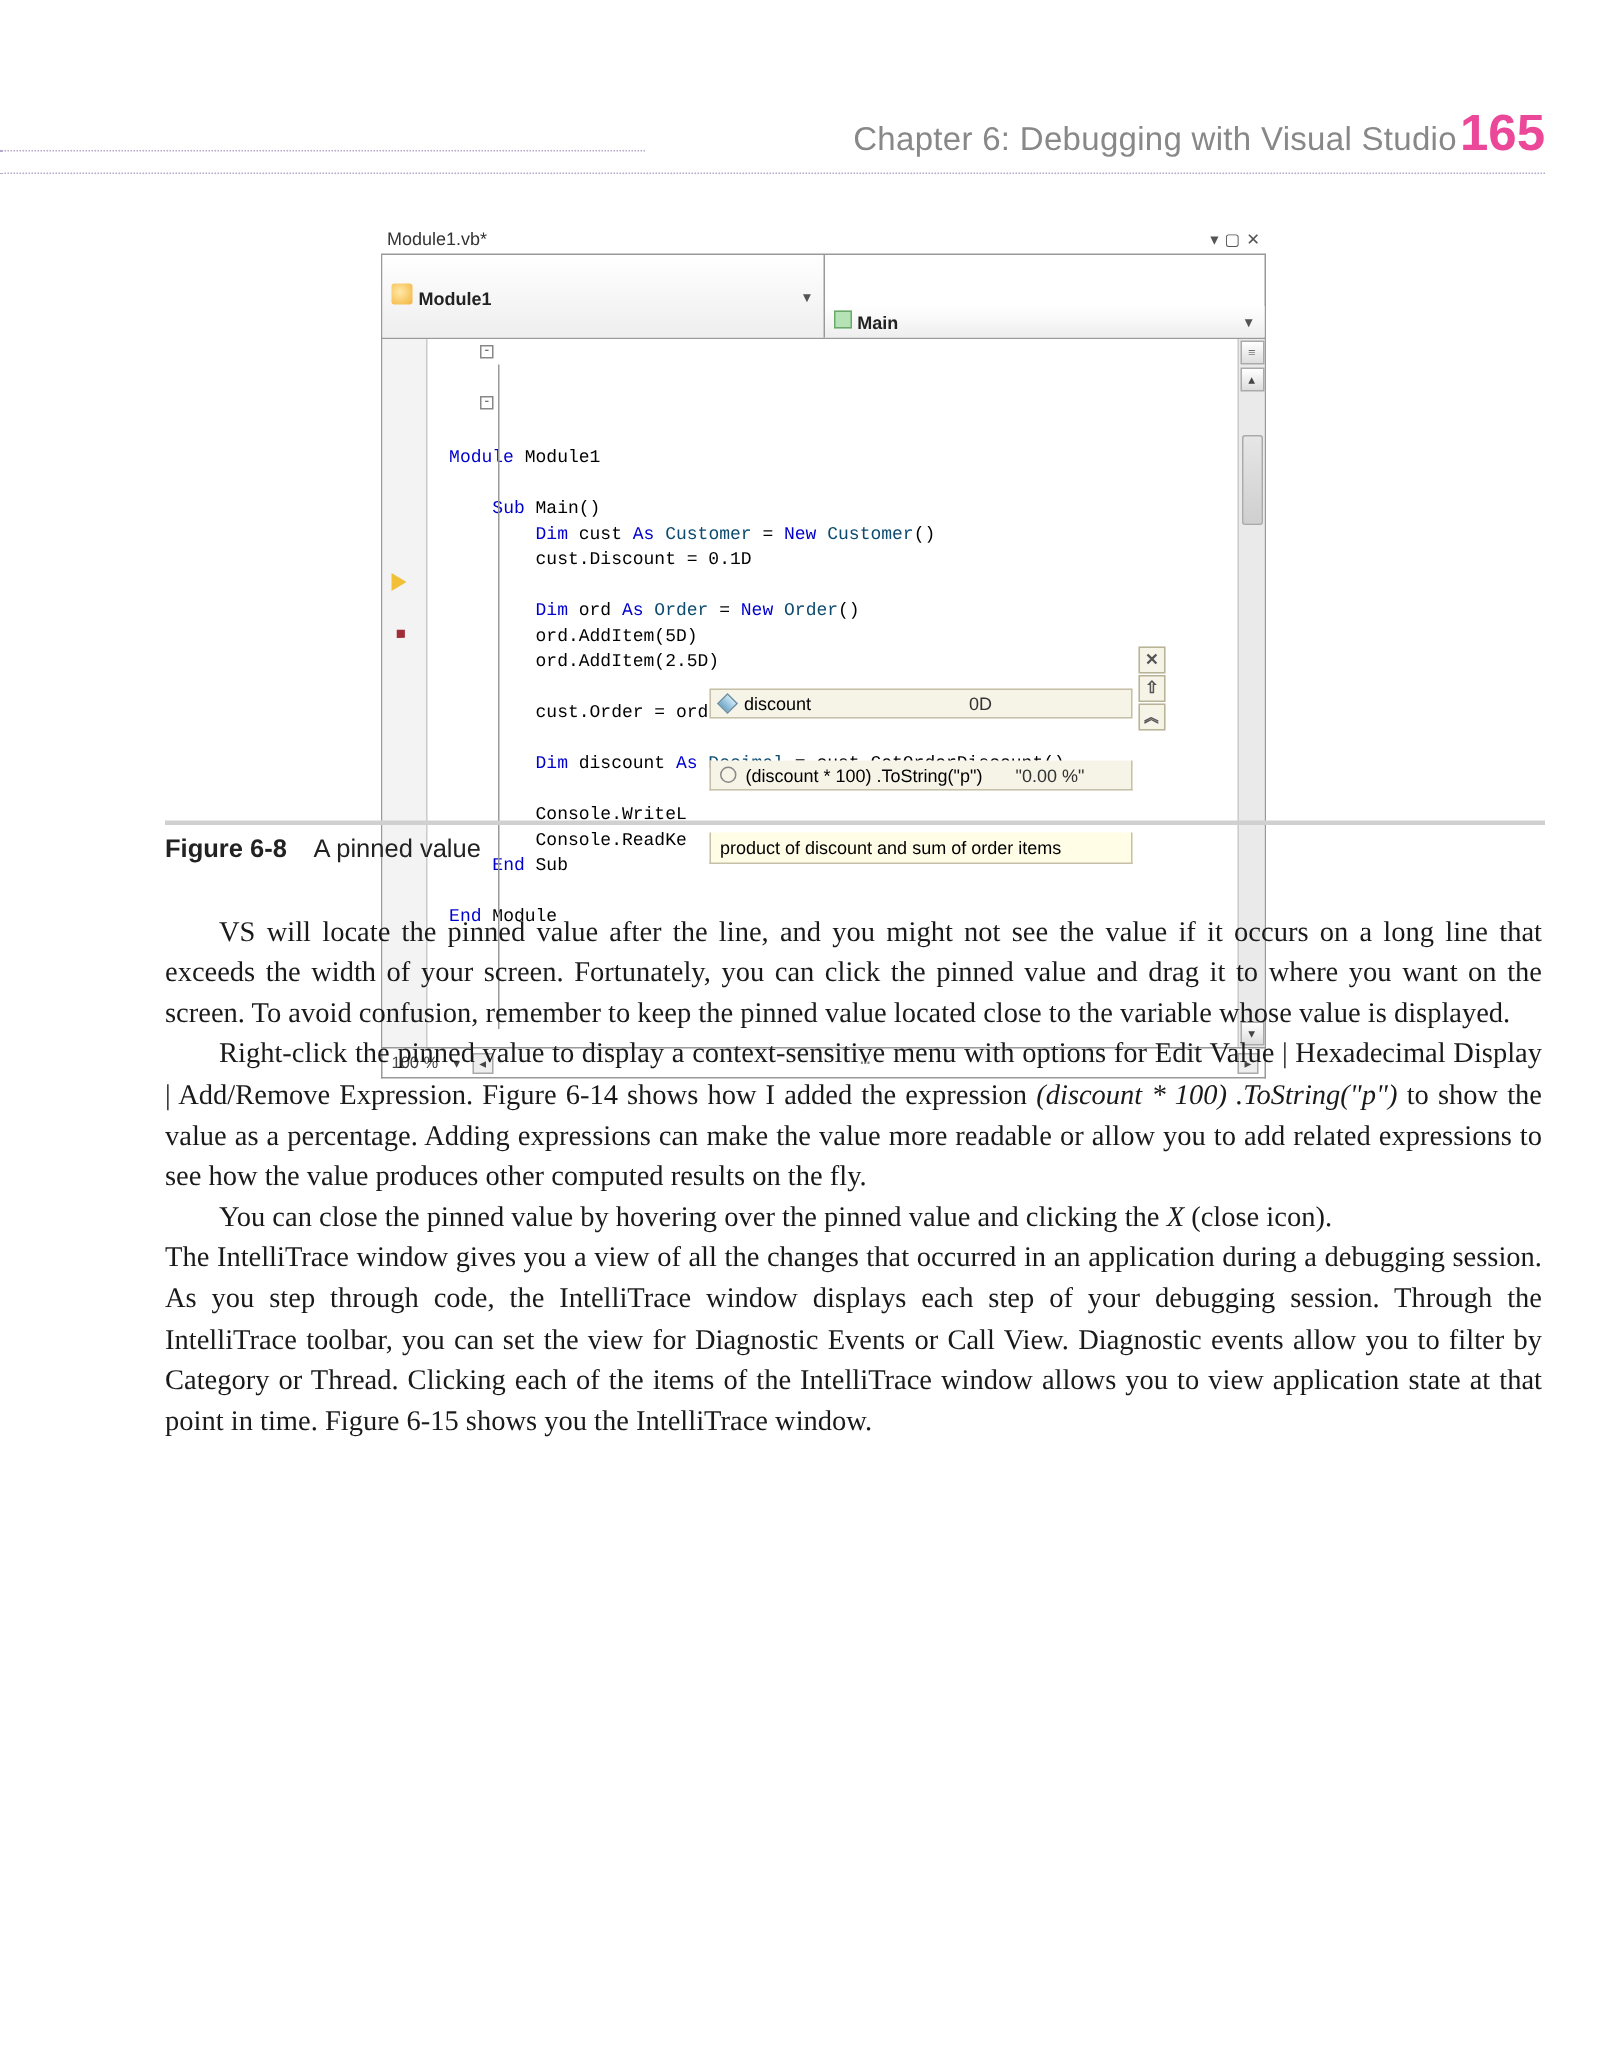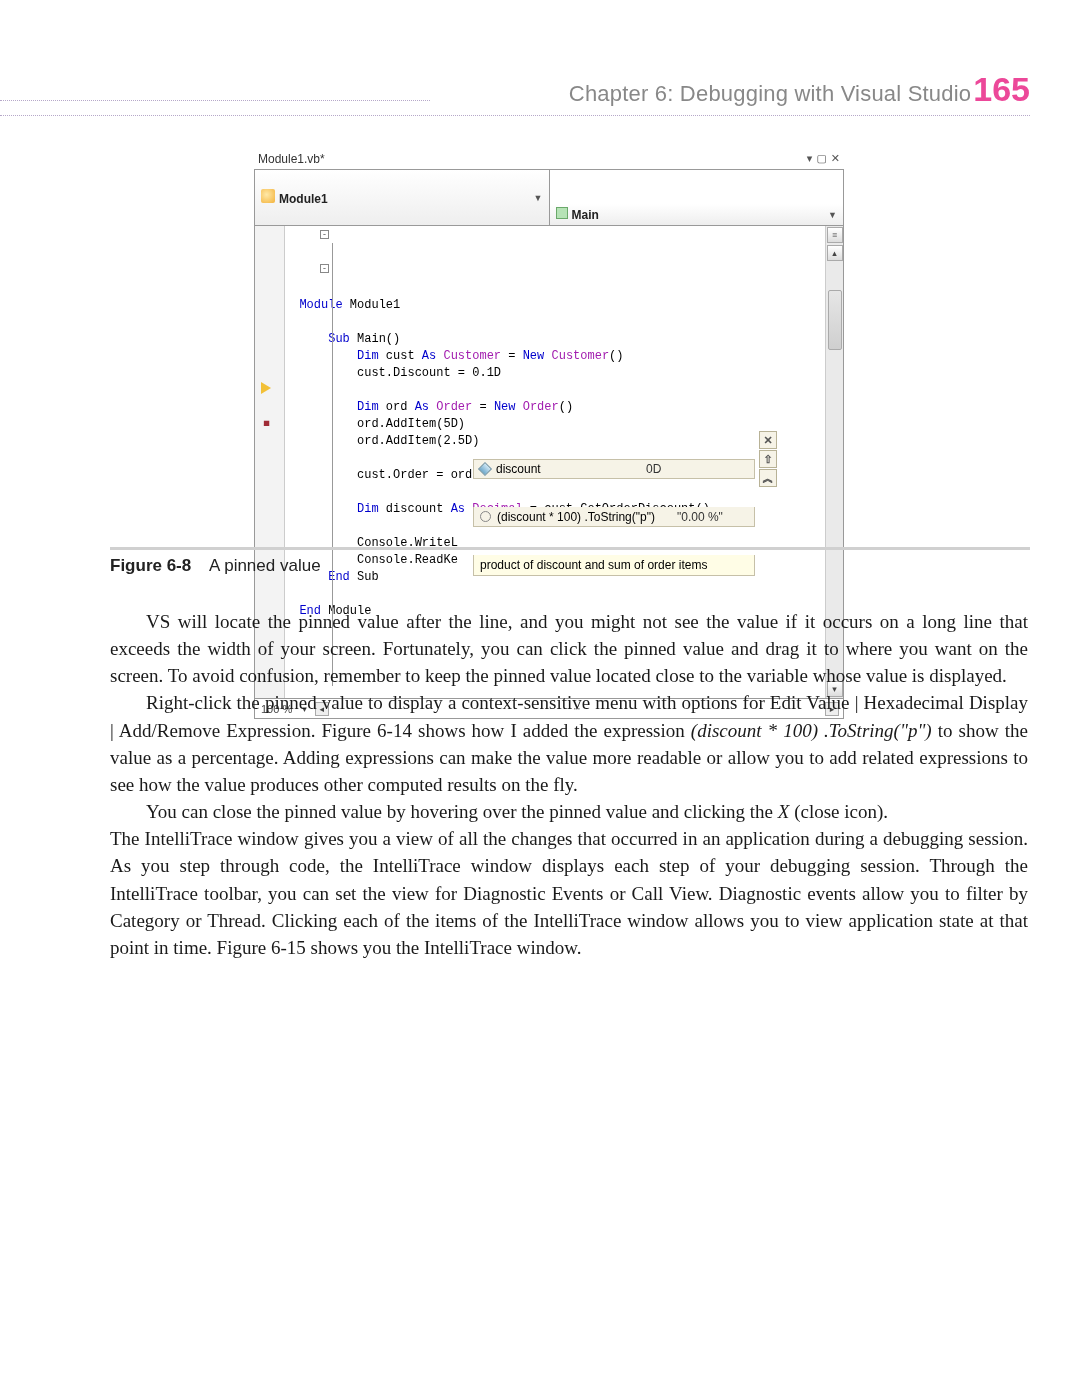--- a/index.html
+++ b/index.html
@@ -52,21 +52,21 @@
     top: 150px;
     width: 590px;
     background: #fff;
   }
   .vs-tab {
     font: 12px "Segoe UI", Tahoma, sans-serif;
     color: #333;
     padding: 2px 4px 3px 4px;
     display: flex;
     justify-content: space-between;
-    align-items: flex-start;
+    align-items: flex-end;
     gap: 42px;
   }
   .vs-tab .winctrls {
     display: flex; gap: 4px; align-items: center;
     color: #555;
     font-size: 11px;
   }
   .vs-tab .winctrls span { cursor: default; }
   .cb {
     display: flex;
@@ -114,21 +114,21 @@
   .code {
     flex: 1;
     font: 12px Consolas, 'Courier New', monospace;
     color: #000;
     padding: 3px 0 10px 0;
     white-space: pre;
     position: relative;
     line-height: 17px;
   }
   .kw { color: #0000cc; }
-  .typ { color: #a21caf; }
+  .typ { color: #0c4a6e; }
   .vscroll {
     width: 18px;
     background: #eaeaea;
     border-left: 1px solid #ccc;
     display: flex;
     flex-direction: column;
     align-items: center;
   }
   .vscroll .nav-btn {
     width: 16px; height: 16px;

